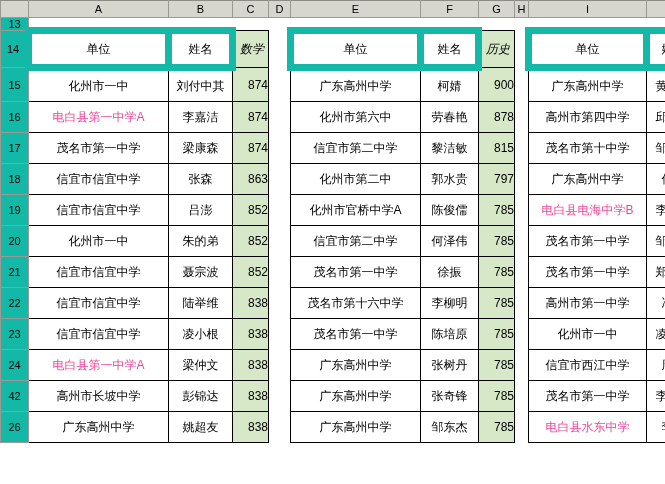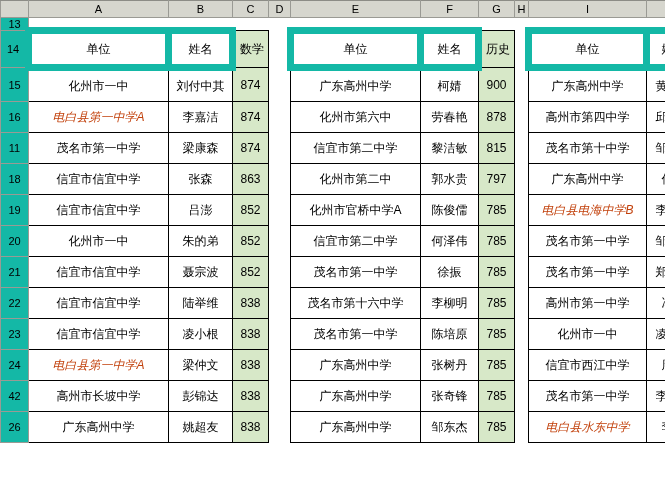--- a/index.html
+++ b/index.html
@@ -79,30 +79,31 @@
     background: #ffffff;
   }
   td.hdrcell {
     border: 7px solid #14b8a6;
     background: #ffffff;
     font-weight: bold;
   }
   td.green {
     border: 1px solid #000000;
     background: #d7e8c8;
+    text-align: right;
   }
   td.greenhdr {
     border: 1px solid #000000;
     background: #d7e8c8;
     font-weight: bold;
+    font-style: italic;
   }
   td.red {
-    color: #c2410c;
+    color: #ec4899;
     font-weight: bold;
-    font-style: italic;
   }
 </style>
 </head>
 <body>
 
 <div id="sheet">
 <table class="grid">
   <colgroup>
     <col style="width:28px">
     <col style="width:140px">
@@ -188,21 +189,21 @@
     <td class="cell data">化州市第六中</td>
     <td class="cell data">劳春艳</td>
     <td class="cell green">878</td>
     <td class="blankcol"></td>
     <td class="cell data">高州市第四中学</td>
     <td class="cell data">邱金濑</td>
 
   </tr>
 
   <tr>
-    <td class="rowhead">11</td>
+    <td class="rowhead">17</td>
     <td class="cell data">茂名市第一中学</td>
     <td class="cell data">梁康森</td>
     <td class="cell green">874</td>
     <td class="blankcol"></td>
     <td class="cell data">信宜市第二中学</td>
     <td class="cell data">黎洁敏</td>
     <td class="cell green">815</td>
     <td class="blankcol"></td>
     <td class="cell data">茂名市第十中学</td>
     <td class="cell data">邹玉春</td>

